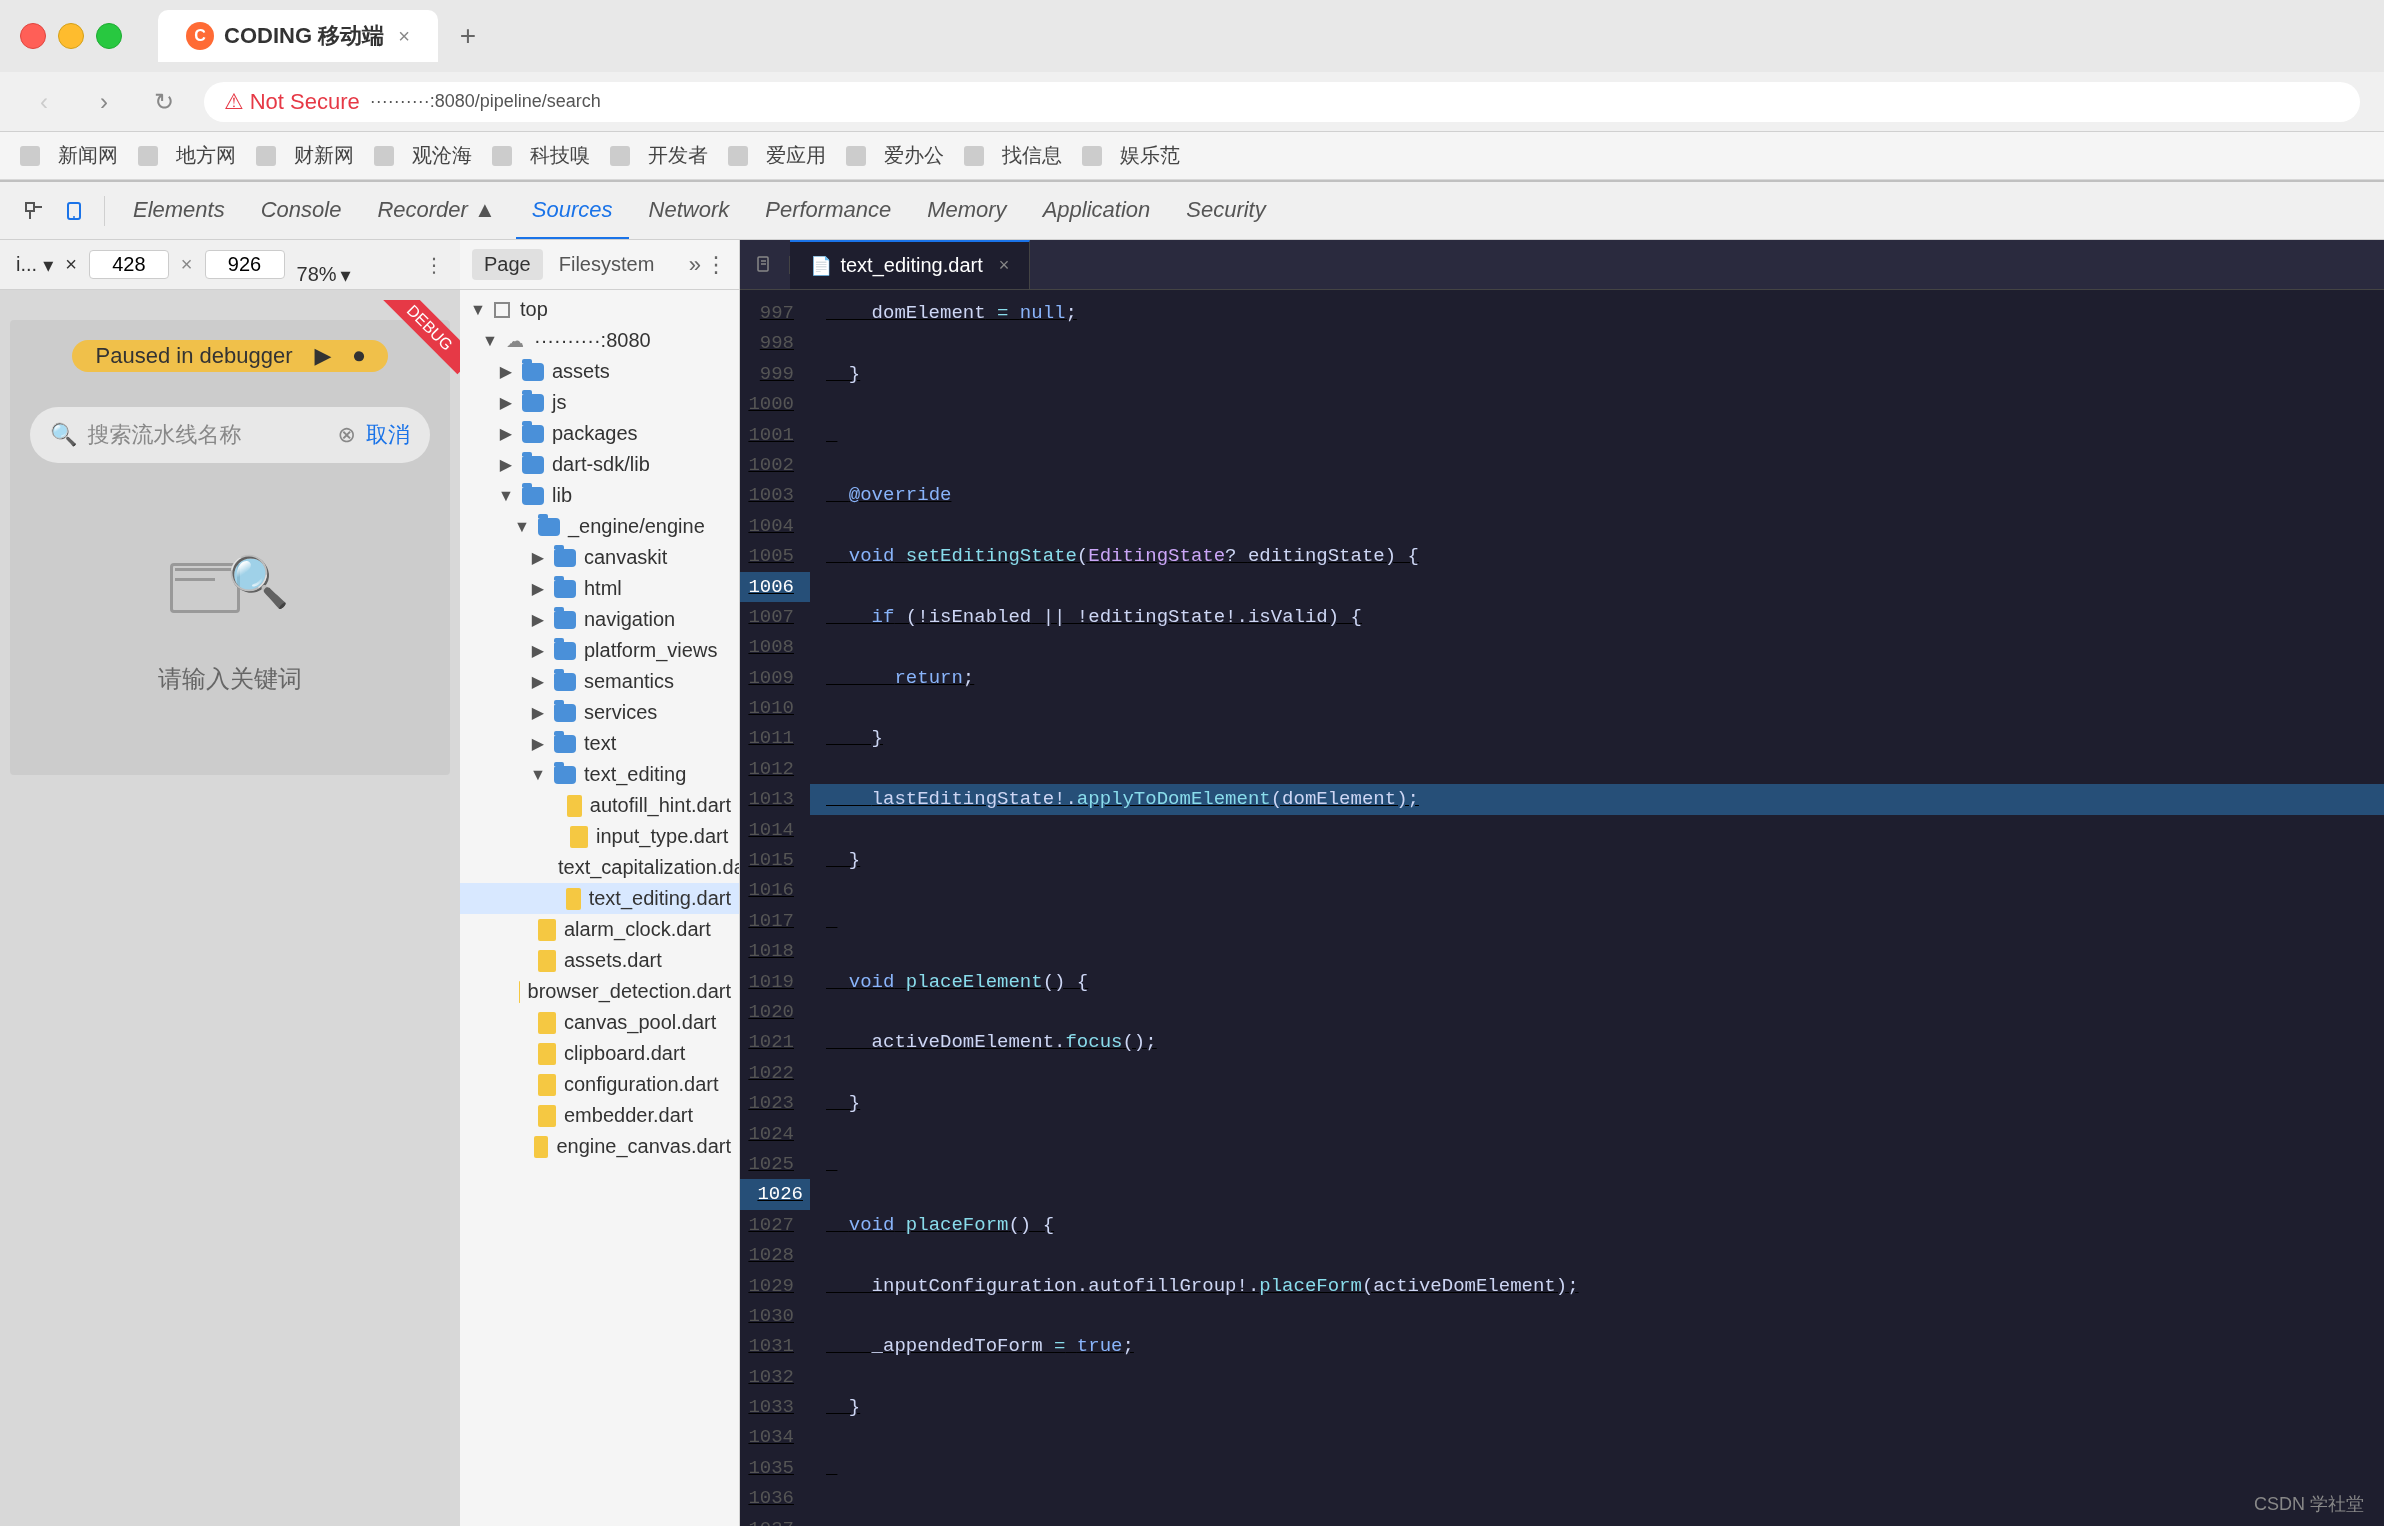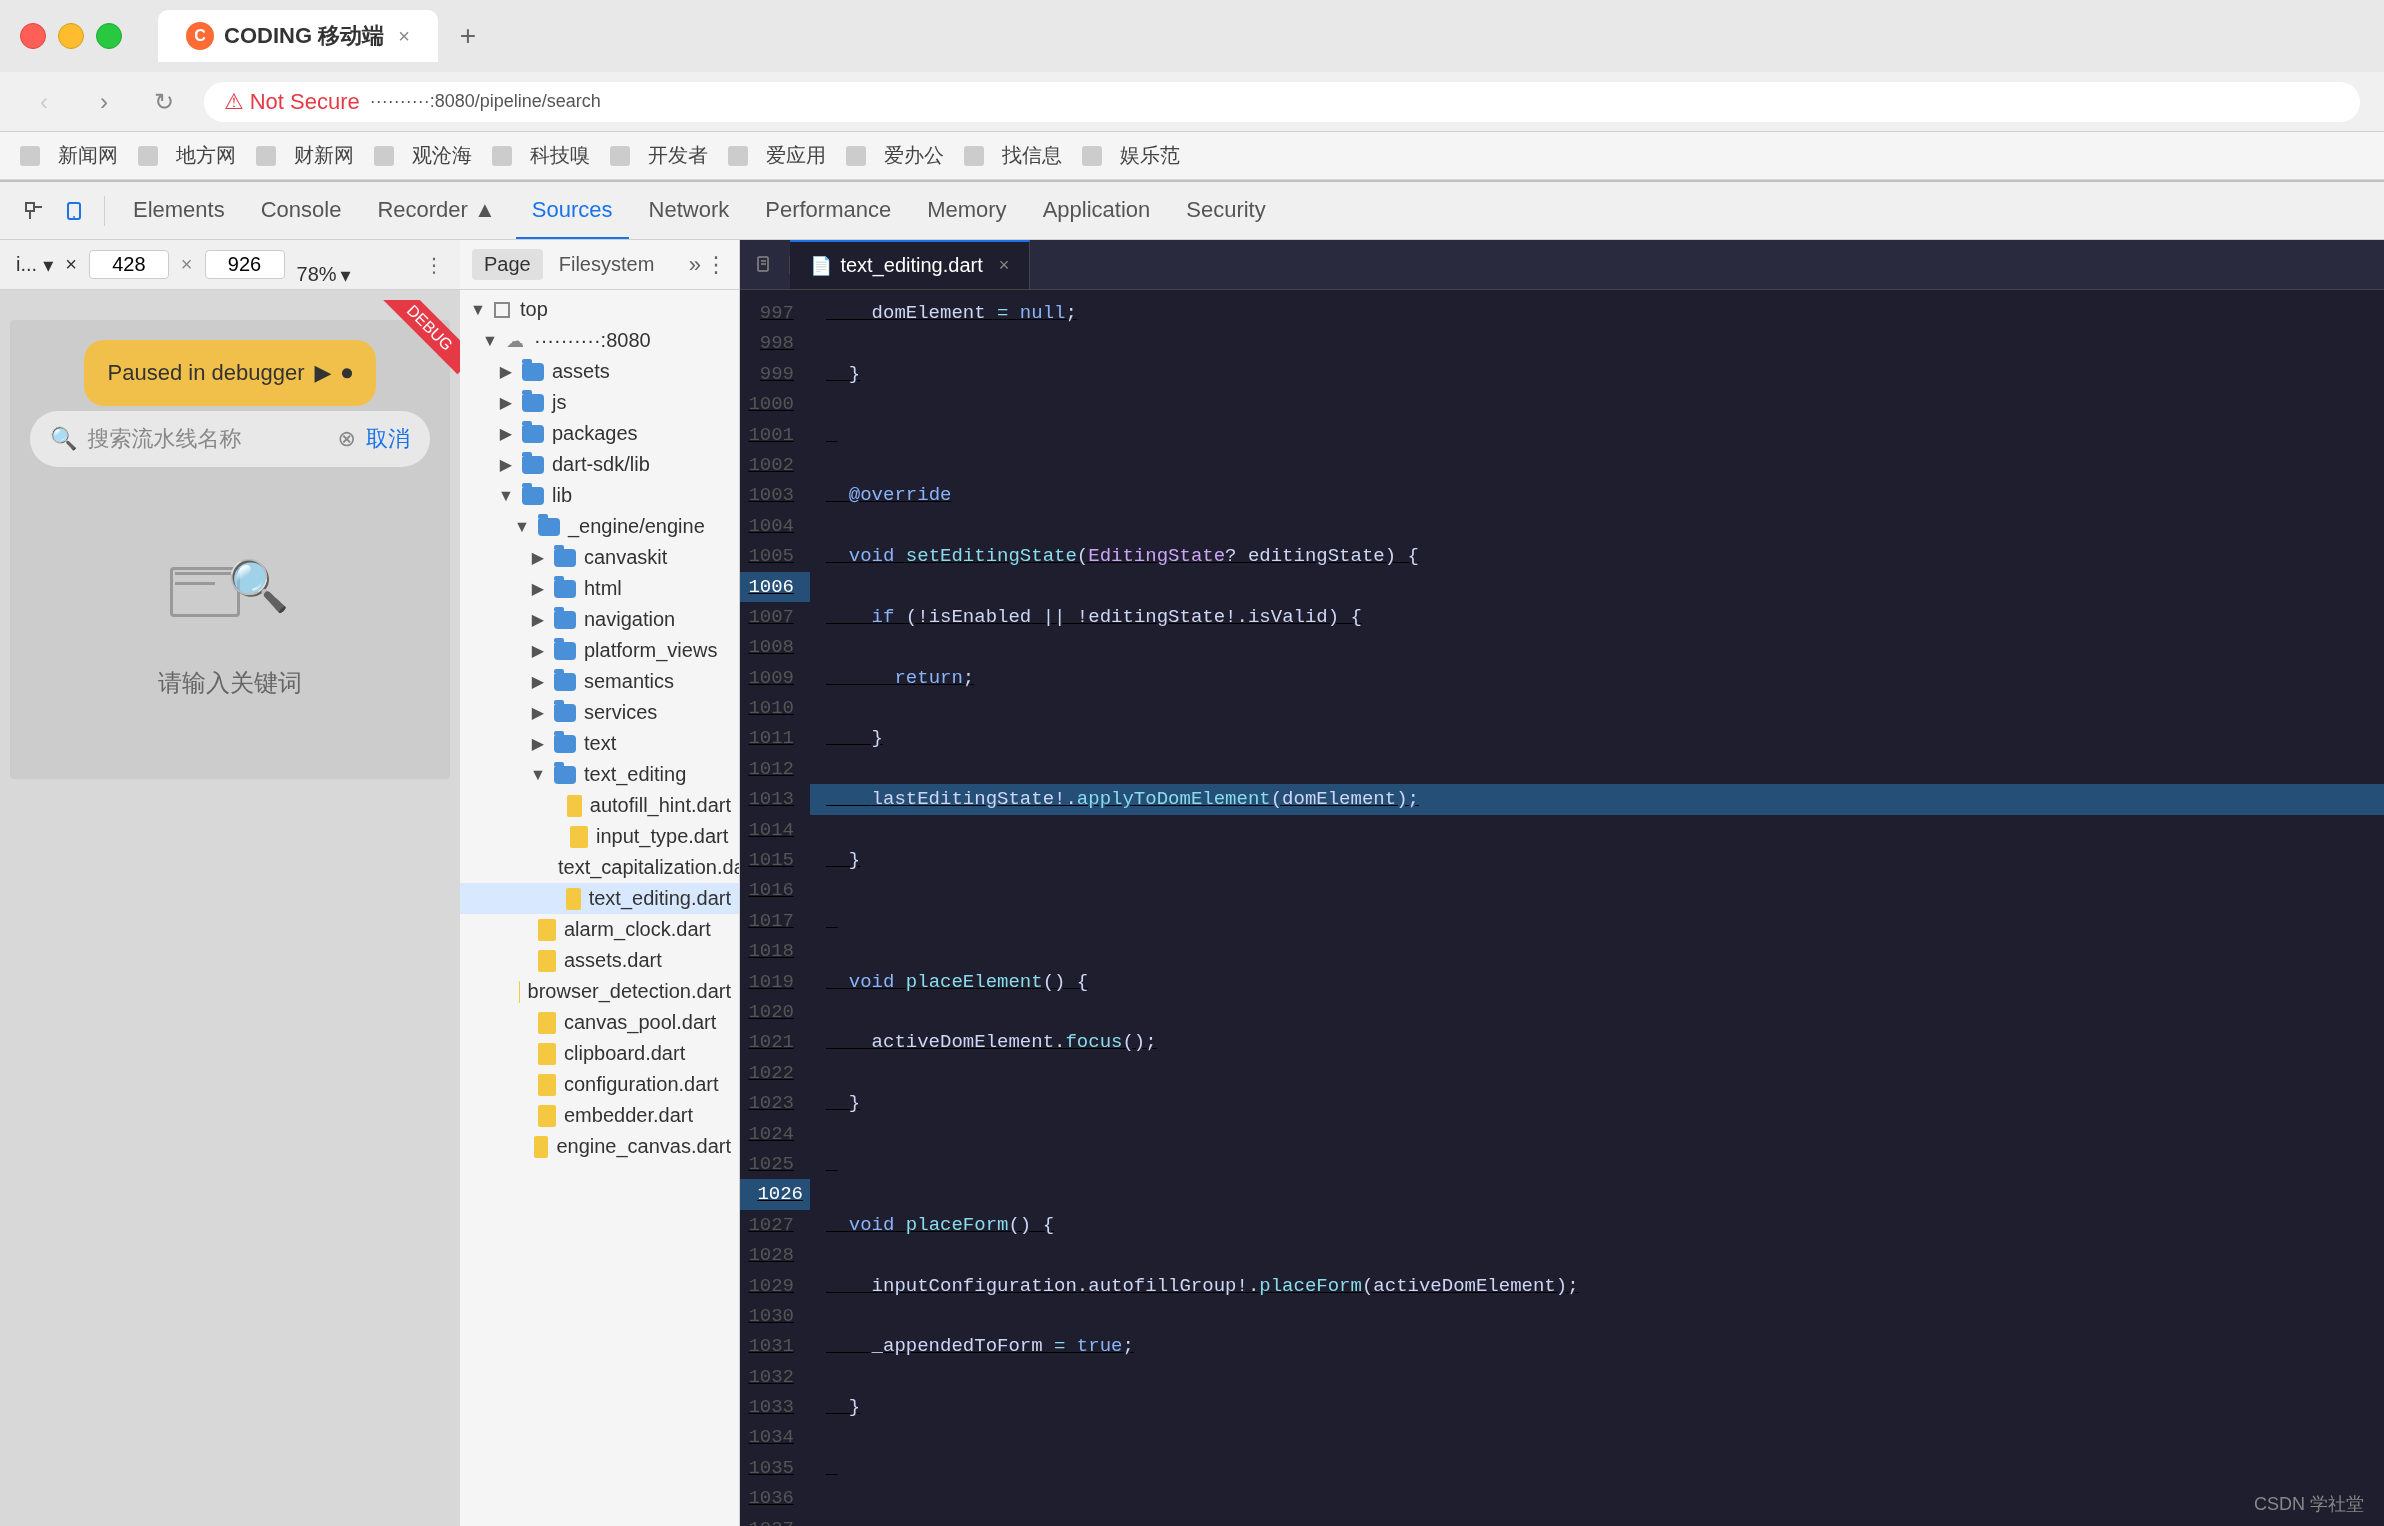--- a/index.html
+++ b/index.html
@@ -30,41 +30,41 @@
 
     
     .bookmarks-bar { background: #f5f5f5; height: 48px; display: flex; align-items: center; padding: 0 20px; gap: 20px; border-bottom: 1px solid #d8d8d8; font-size: 20px; color: #444; overflow: hidden; }
     .bookmark { display: flex; align-items: center; gap: 18px; cursor: pointer; white-space: nowrap; }
     .bookmark-icon { width: 20px; height: 20px; background: #ccc; border-radius: 3px; }
 
     
     .devtools { display: flex; flex-direction: column; height: calc(1526px - 180px); background: #f5f5f5; border-top: 2px solid #c0c0c0; }
 
     
-    .devtools-toolbar { background: #f0f0f0; height: 58px; display: flex; align-items: center; padding: 0 16px; gap: 4px; border-bottom: 1px solid #d0d0d0; }
+    .devtools-toolbar { background: #f0f0f0; height: 58px; display: flex; align-items: center; padding: 0 16px; gap: 4px; border-bottom: 1px solid #d0d0d0; font-style: italic; }
     .dt-icon-btn { width: 36px; height: 36px; display: flex; align-items: center; justify-content: center; color: #555; font-size: 20px; cursor: pointer; border-radius: 4px; }
     .dt-icon-btn.active { color: #1a73e8; }
     .dt-tab { padding: 6px 16px; font-size: 22px; color: #555; cursor: pointer; border-bottom: 2px solid transparent; height: 100%; display: flex; align-items: center; }
     .dt-tab.active { color: #1a73e8; border-bottom: 2px solid #1a73e8; }
     .dt-separator { width: 1px; height: 30px; background: #d0d0d0; margin: 0 8px; }
 
     
     .devtools-main { display: flex; flex: 1; overflow: hidden; }
 
     
     .mobile-panel { width: 460px; background: #d8d8d8; display: flex; flex-direction: column; position: relative; overflow: hidden; }
     .mobile-dimensions { background: #f0f0f0; height: 50px; display: flex; align-items: center; padding: 0 16px; gap: 12px; font-size: 20px; color: #333; border-bottom: 1px solid #d0d0d0; }
     .dim-select { display: flex; align-items: center; gap: 6px; cursor: pointer; }
     .dim-input { width: 80px; background: white; border: 1px solid #ccc; border-radius: 4px; padding: 2px 8px; font-size: 20px; text-align: center; }
     .dim-x { color: #888; }
     .zoom-select { display: flex; align-items: center; gap: 4px; cursor: pointer; margin-top: 20px; }
     .more-btn { margin-left: auto; cursor: pointer; color: #666; }
     .mobile-content { flex: 1; display: flex; align-items: flex-start; justify-content: center; padding-top: 20px; }
     .mobile-screen { background: #cccccc; width: 380px; flex: 1; margin: 10px; border-radius: 4px; display: flex; flex-direction: column; align-items: center; justify-content: flex-start; padding: 20px; }
-    .debug-banner { background: #f0c04a; border-radius: 20px; padding: 20px 24px; font-size: 22px; color: #333; display: flex; align-items: center; gap: 10px; margin-bottom: 5px; }
+    .debug-banner { background: #f0c04a; border-radius: 20px; padding: 3px 24px; font-size: 22px; color: #333; display: flex; align-items: center; gap: 22px; margin-bottom: 35px; }
     .search-bar { background: #e8e8e8; border-radius: 30px; width: 100%; height: 56px; display: flex; align-items: center; padding: 0 20px; gap: 10px; margin-bottom: 20px; }
     .search-icon-mobile { color: #888; font-size: 22px; }
     .search-placeholder { color: #888; font-size: 22px; flex: 1; }
     .search-clear { color: #888; font-size: 22px; }
     .search-cancel { color: #1a73e8; font-size: 22px; }
     .mobile-empty { display: flex; flex-direction: column; align-items: center; justify-content: center; padding: 60px 20px; gap: 20px; }
     .search-empty-text { font-size: 24px; color: #666; }
     .debug-red-corner { position: absolute; top: 60px; right: 0; width: 80px; height: 80px; overflow: hidden; }
     .debug-red-label { position: absolute; top: 15px; right: -22px; background: #e63946; color: white; font-size: 16px; padding: 4px 24px; transform: rotate(45deg); white-space: nowrap; }
 

